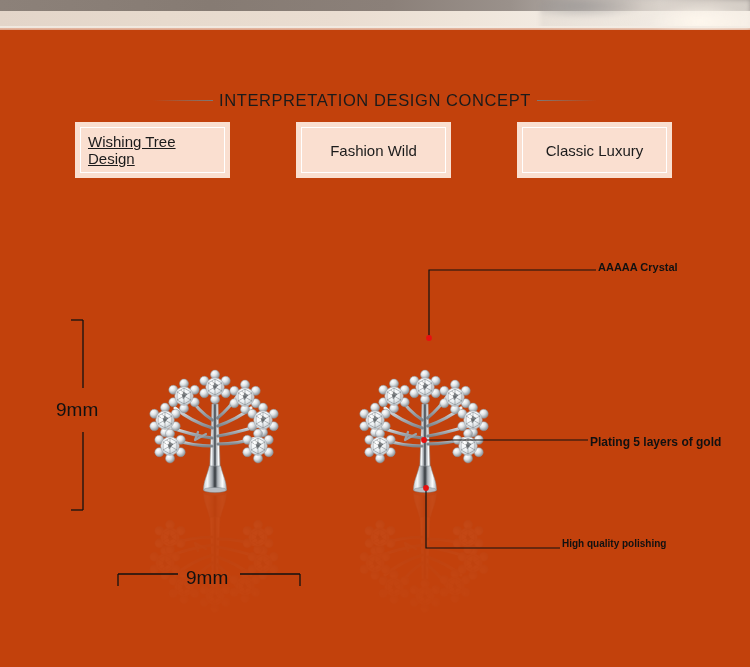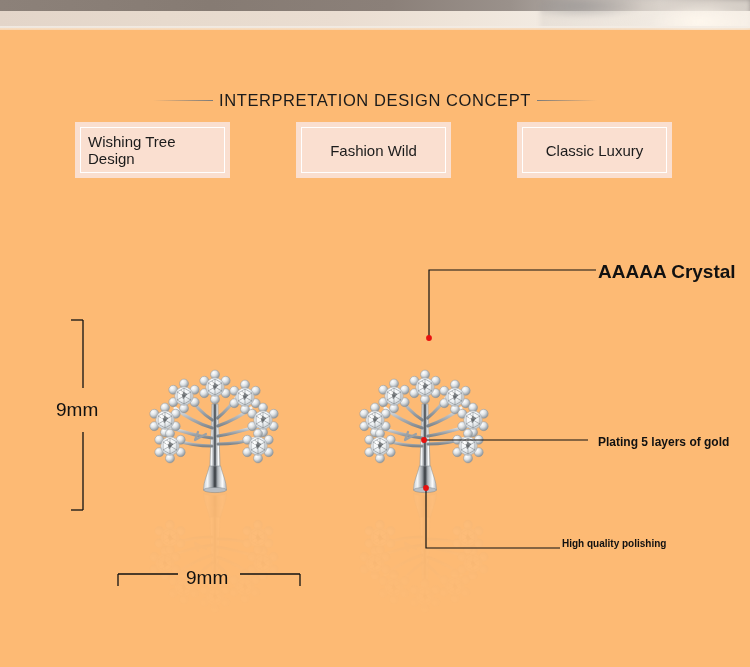--- a/index.html
+++ b/index.html
@@ -8,21 +8,21 @@
     background: #ffffff;
   }
   body {
     font-family: "Liberation Sans", sans-serif;
     -webkit-font-smoothing: antialiased;
   }
   #page {
     position: relative;
     width: 750px;
     height: 667px;
-    background: #fdba74;
+    background: #c2410c;
     overflow: hidden;
   }
 
   
   .topstrip {
     position: absolute;
     left: 0; top: 0;
     width: 750px; height: 30px;
     overflow: hidden;
   }
@@ -120,21 +120,21 @@
     width: 100%;
     font-size: 15px;
     color: #1b1b1b;
     text-align: center;
     padding: 0 10px;
     box-sizing: border-box;
   }
   .cb0 { left: 75px;  width: 155px; }
   .cb1 { left: 296px; width: 155px; }
   .cb2 { left: 517px; width: 155px; }
-  .cb0 .concept-label { text-align: left; padding-left: 13px; }
+  .cb0 .concept-label { text-align: left; padding-left: 13px; text-decoration: underline; }
 
   
   .stage {
     position: absolute;
     left: 0;
     top: 240px;
     width: 750px;
     height: 427px;
   }
   .diagram-svg {
@@ -142,22 +142,22 @@
     left: 0; top: 0;
   }
 
   
   .callout-label {
     position: absolute;
     color: #111111;
     white-space: nowrap;
     line-height: 1;
   }
-  .co-crystal  { left: 598px; top: 262px; font-size: 19px; font-weight: bold; }
-  .co-plating  { left: 590px; top: 436px; font-size: 12px;   font-weight: bold; margin-left: 8px; }
+  .co-crystal  { left: 598px; top: 262px; font-size: 11px; font-weight: bold; }
+  .co-plating  { left: 590px; top: 436px; font-size: 12px;   font-weight: bold; }
   .co-polish   { left: 562px; top: 539px; font-size: 10px; font-weight: bold; }
 
   
   .dim-text {
     position: absolute;
     color: #111111;
     white-space: nowrap;
     line-height: 1;
     font-size: 19px;
   }

